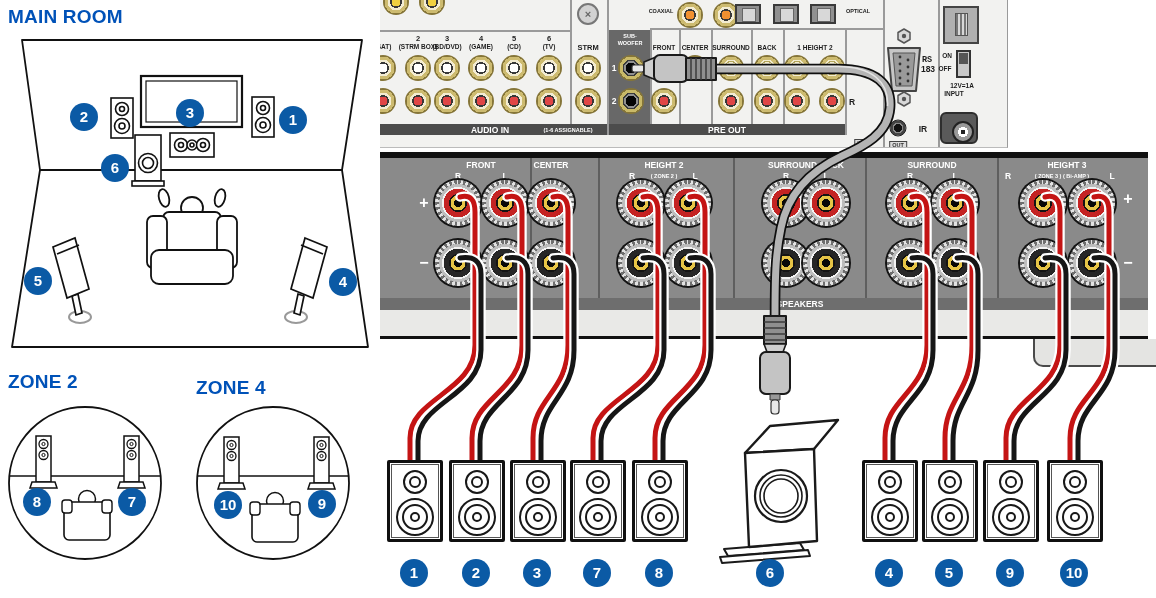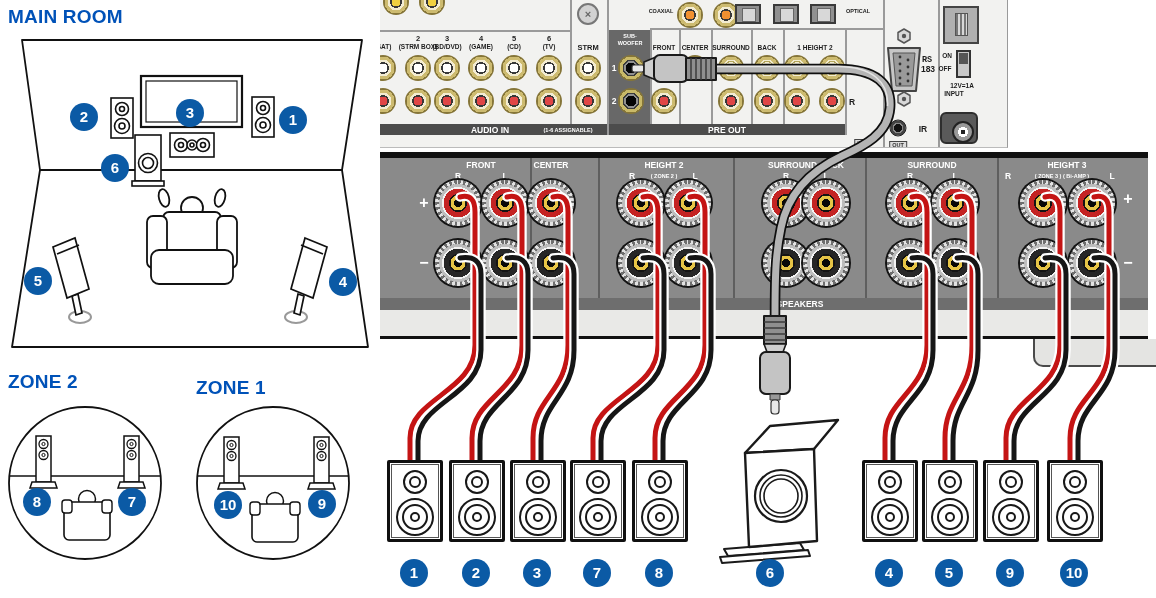--- a/index.html
+++ b/index.html
@@ -187,21 +187,21 @@
       <polygon points="310,483 333,483 335,489 308,489" stroke-width="1.5"></polygon>
       <circle cx="275" cy="501" r="8.5" stroke-width="1.5"></circle>
       <rect x="252" y="504" width="46" height="38" rx="5" stroke-width="1.6"></rect>
       <rect x="250" y="502" width="10" height="13" rx="3" stroke-width="1.4"></rect>
       <rect x="290" y="502" width="10" height="13" rx="3" stroke-width="1.4"></rect>
     </g>
   </svg>
 
   <div class="rtitle" style="left:8px;top:6px;">MAIN ROOM</div>
   <div class="rtitle" style="left:8px;top:371px;">ZONE 2</div>
-  <div class="rtitle" style="left:196px;top:377px;">ZONE 1</div>
+  <div class="rtitle" style="left:196px;top:377px;">ZONE 4</div>
 
   <div class="numc" style="left:293px;top:120px;">1</div>
   <div class="numc" style="left:84px;top:117px;">2</div>
   <div class="numc" style="left:190px;top:113px;">3</div>
   <div class="numc" style="left:343px;top:282px;">4</div>
   <div class="numc" style="left:38px;top:281px;">5</div>
   <div class="numc" style="left:115px;top:168px;">6</div>
   <div class="numc" style="left:37px;top:502px;">8</div>
   <div class="numc" style="left:132px;top:502px;">7</div>
   <div class="numc" style="left:228px;top:505px;">10</div>

